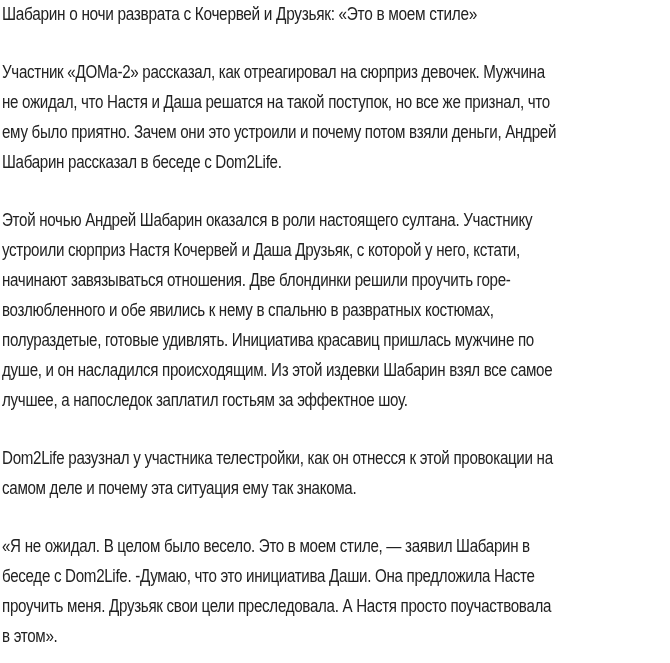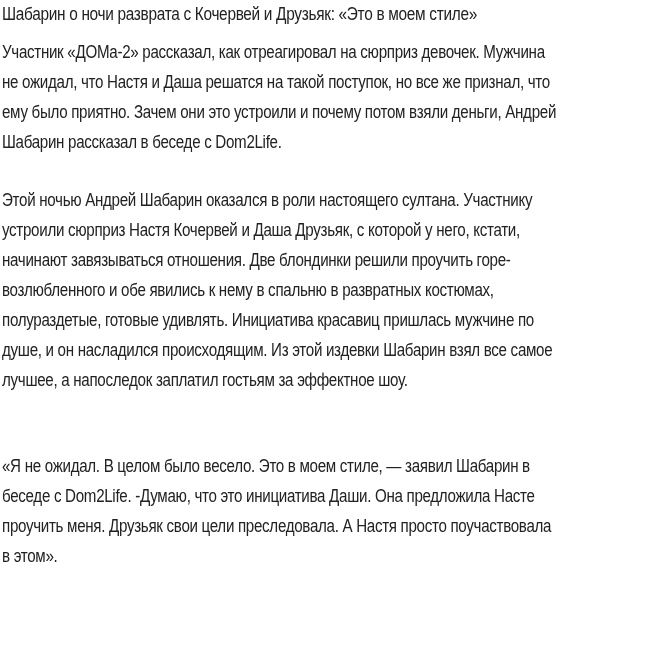--- a/index.html
+++ b/index.html
@@ -38,21 +38,21 @@
       letter-spacing: -0.35px;
     }
     .line {
       display: block;
       white-space: nowrap;
       transform: scaleX(0.865);
       transform-origin: left top;
       height: 30px;
     }
     .gap { height: 28px; }
-    .p1 { margin-top: 9px; }
+    .p1 { margin-top: 29px; }
   </style>
 </head>
 <body>
 
 <div class="page">
   <h1 class="title">Шабарин о ночи разврата с Кочервей и Друзьяк: «Это в моем стиле»</h1>
 
   <div class="para p1">
     <span class="line">Участник «ДОМа-2» рассказал, как отреагировал на сюрприз девочек. Мужчина</span>
     <span class="line">не ожидал, что Настя и Даша решатся на такой поступок, но все же признал, что</span>
@@ -65,20 +65,24 @@
     <span class="line">Этой ночью Андрей Шабарин оказался в роли настоящего султана. Участнику</span>
     <span class="line">устроили сюрприз Настя Кочервей и Даша Друзьяк, с которой у него, кстати,</span>
     <span class="line">начинают завязываться отношения. Две блондинки решили проучить горе-</span>
     <span class="line">возлюбленного и обе явились к нему в спальню в развратных костюмах,</span>
     <span class="line">полураздетые, готовые удивлять. Инициатива красавиц пришлась мужчине по</span>
     <span class="line">душе, и он насладился происходящим. Из этой издевки Шабарин взял все самое</span>
     <span class="line">лучшее, а напоследок заплатил гостьям за эффектное шоу.</span>
   </div>
   <div class="gap"></div>
 
+  <div class="para">
+    <span class="line">Dom2Life разузнал у участника телестройки, как он отнесся к этой провокации на</span>
+    <span class="line">самом деле и почему эта ситуация ему так знакома.</span>
+  </div>
   <div class="gap"></div>
 
   <div class="para">
     <span class="line">«Я не ожидал. В целом было весело. Это в моем стиле, — заявил Шабарин в</span>
     <span class="line">беседе с Dom2Life. -Думаю, что это инициатива Даши. Она предложила Насте</span>
     <span class="line">проучить меня. Друзьяк свои цели преследовала. А Настя просто поучаствовала</span>
     <span class="line">в этом».</span>
   </div>
   <div class="gap"></div>
 

